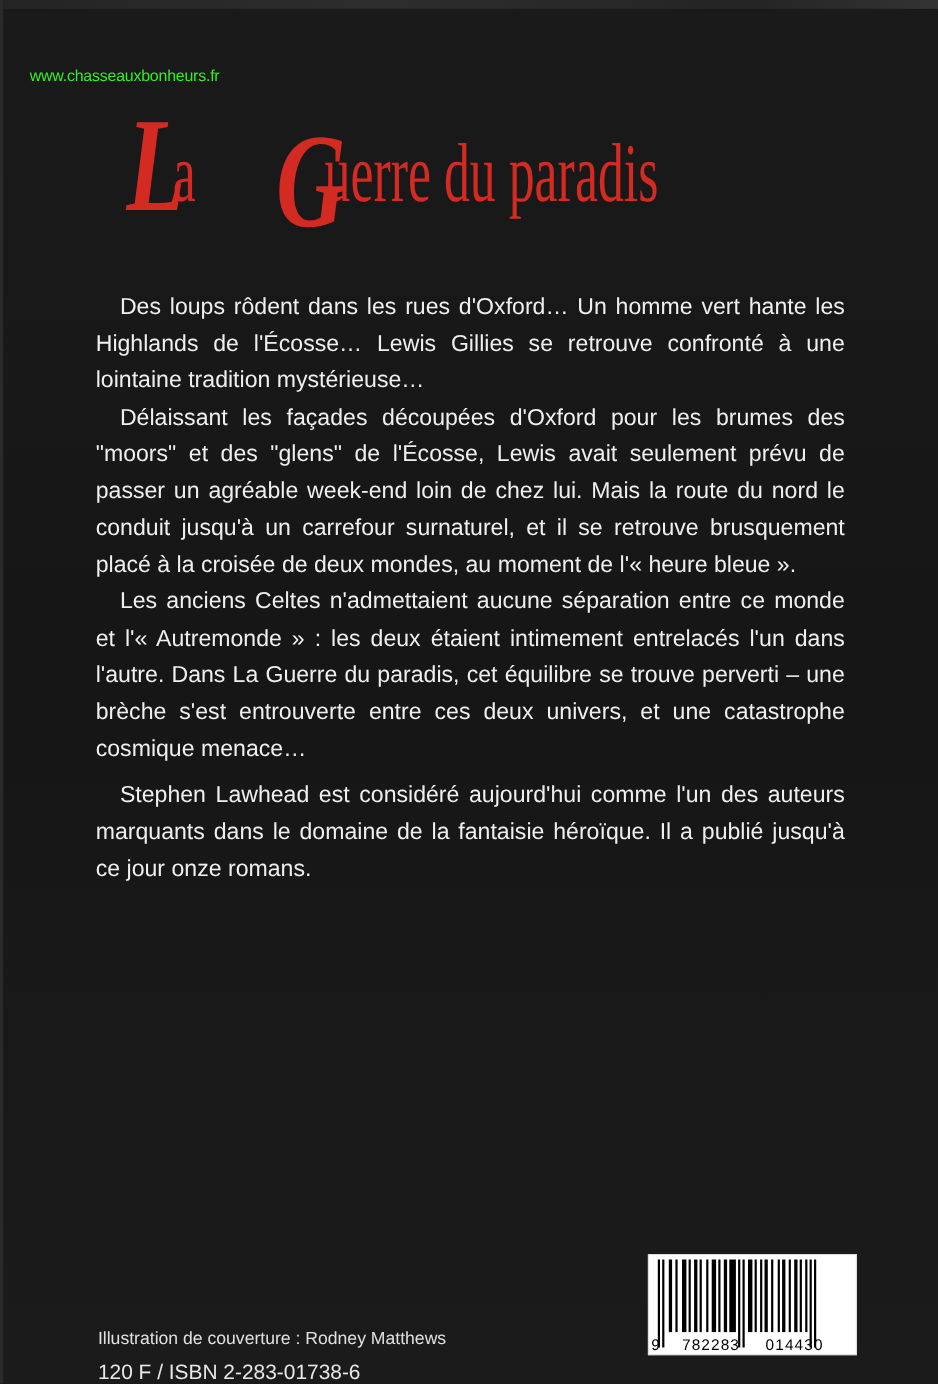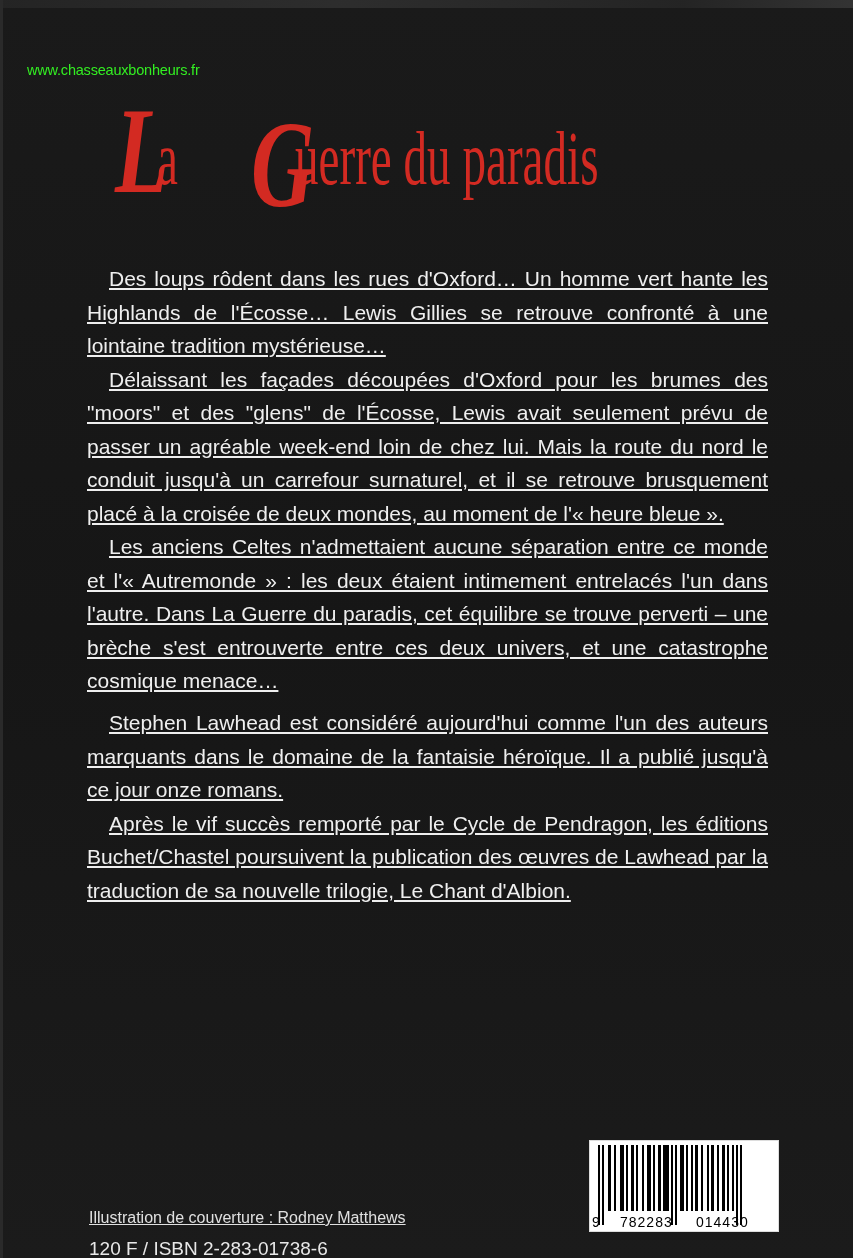--- a/index.html
+++ b/index.html
@@ -54,33 +54,33 @@
     .t4 { position: absolute; left: 292px; top: 115px; }
 
     .body-text {
       position: absolute; left: 84px; width: 681px;
       color: #efefef;
       font-family: "Liberation Sans", "DejaVu Sans", sans-serif;
       font-size: 21px;
       line-height: 33.5px;
       text-align: justify;
     }
-    .body-text p { margin: 0; text-indent: 22px; text-decoration: underline; }
+    .body-text p { margin: 0; text-indent: 22px; }
 
     .series {
       position: absolute; left: 112px; top: 1070px;
       color: #efefef; font-size: 21px; line-height: 36px;
     }
     .price {
       position: absolute; left: 86px; top: 1238px;
       color: #e8e8e8; font-size: 19px;
     }
     .credit {
       position: absolute; left: 86px; top: 1209px;
-      color: #e0e0e0; font-size: 16px; text-decoration: underline;
+      color: #e0e0e0; font-size: 16px;
     }
     .barcode {
       position: absolute; left: 586px; top: 1140px;
       width: 190px; height: 92px;
       background: #ffffff;
       border: 1px solid #ddd;
       box-sizing: border-box;
     }
     .bars {
       position: absolute; left: 8px; top: 4px; right: 8px; height: 66px;
@@ -125,21 +125,20 @@
   </div>
 
   <div class="body-text" style="top:262px;">
     <p>Des loups rôdent dans les rues d'Oxford… Un homme vert hante les Highlands de l'Écosse… Lewis Gillies se retrouve confronté à une lointaine tradition mystérieuse…</p>
     <p>Délaissant les façades découpées d'Oxford pour les brumes des "moors" et des "glens" de l'Écosse, Lewis avait seulement prévu de passer un agréable week-end loin de chez lui. Mais la route du nord le conduit jusqu'à un carrefour surnaturel, et il se retrouve brusquement placé à la croisée de deux mondes, au moment de l'« heure bleue ».</p>
     <p>Les anciens Celtes n'admettaient aucune séparation entre ce monde et l'« Autremonde » : les deux étaient intimement entrelacés l'un dans l'autre. Dans La Guerre du paradis, cet équilibre se trouve perverti – une brèche s'est entrouverte entre ces deux univers, et une catastrophe cosmique menace…</p>
   </div>
 
   <div class="body-text" style="top:706px;">
     <p>Stephen Lawhead est considéré aujourd'hui comme l'un des auteurs marquants dans le domaine de la fantaisie héroïque. Il a publié jusqu'à ce jour onze romans.</p>
-    <p>Après le vif succès remporté par le Cycle de Pendragon, les éditions Buchet/Chastel poursuivent la publication des œuvres de Lawhead par la traduction de sa nouvelle trilogie, Le Chant d'Albion.</p>
   </div>
 
 
   <div class="price">120 F / ISBN 2-283-01738-6</div>
   <div class="credit">Illustration de couverture : Rodney Matthews</div>
 
   <div class="barcode">
     <div class="bars">
       <span class="long" style="width:2px"></span>
         <span class="gap" style="width:2px"></span>

